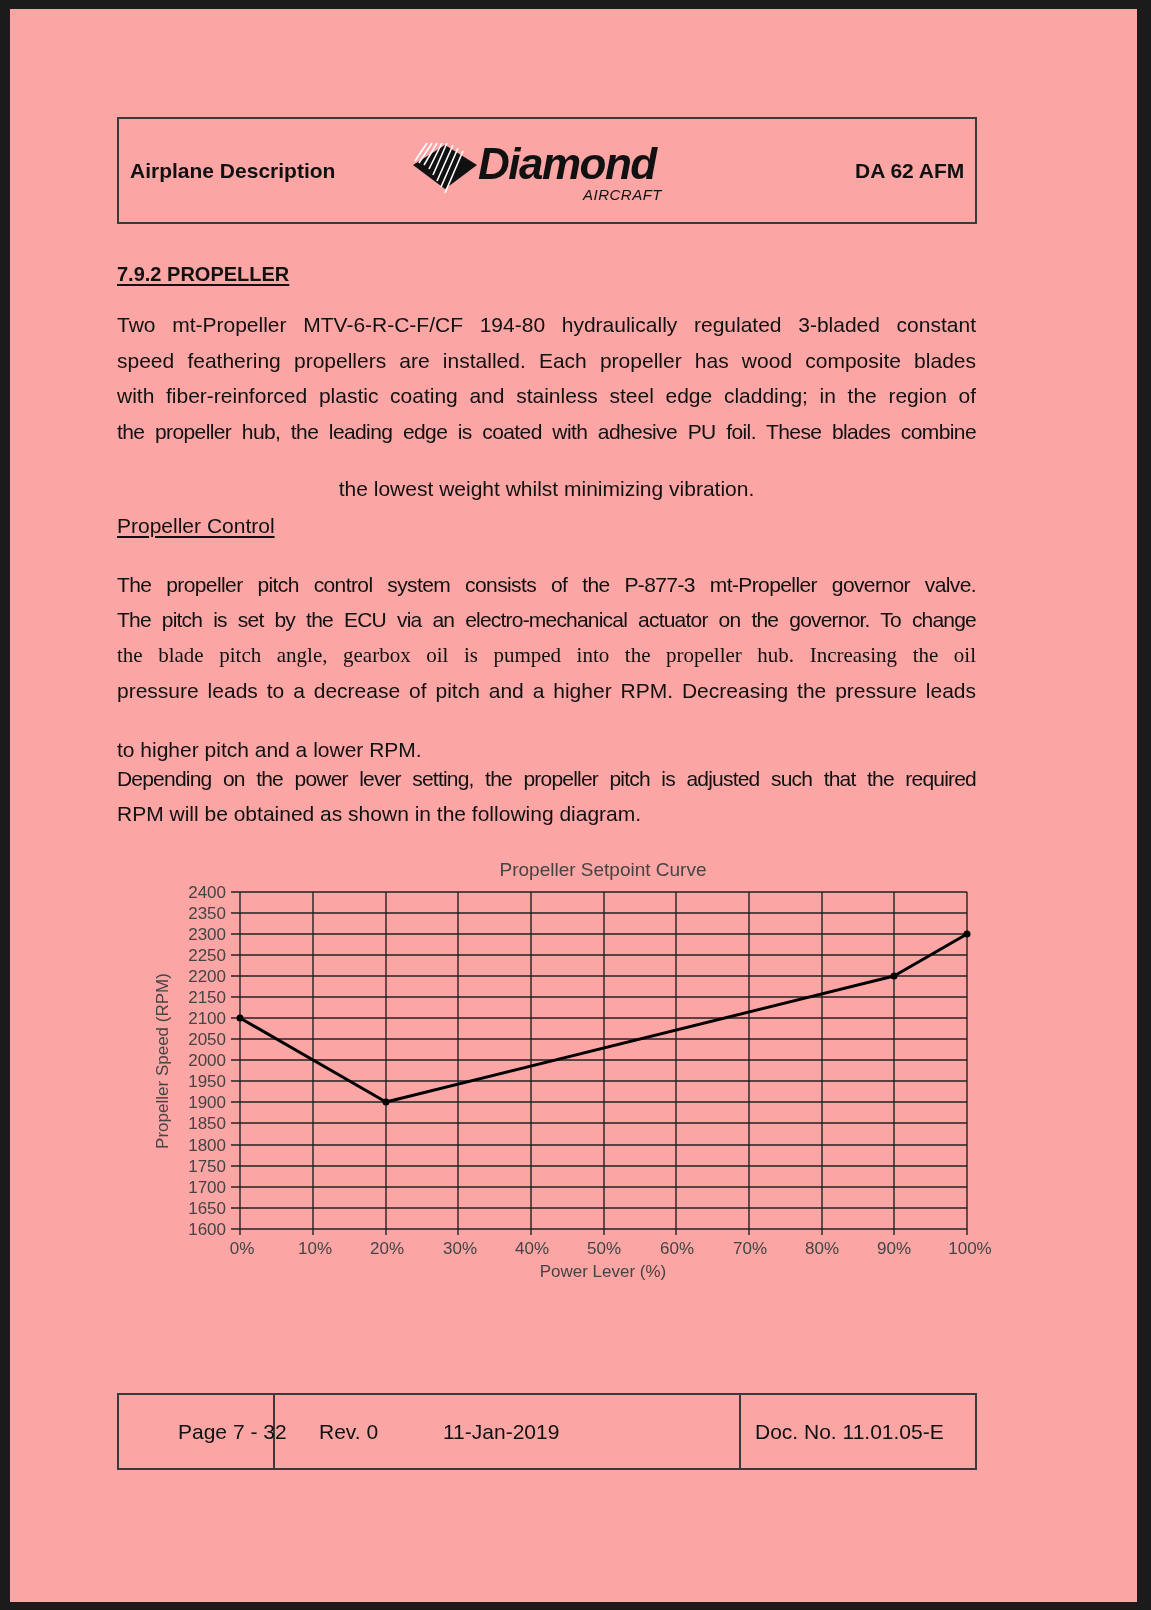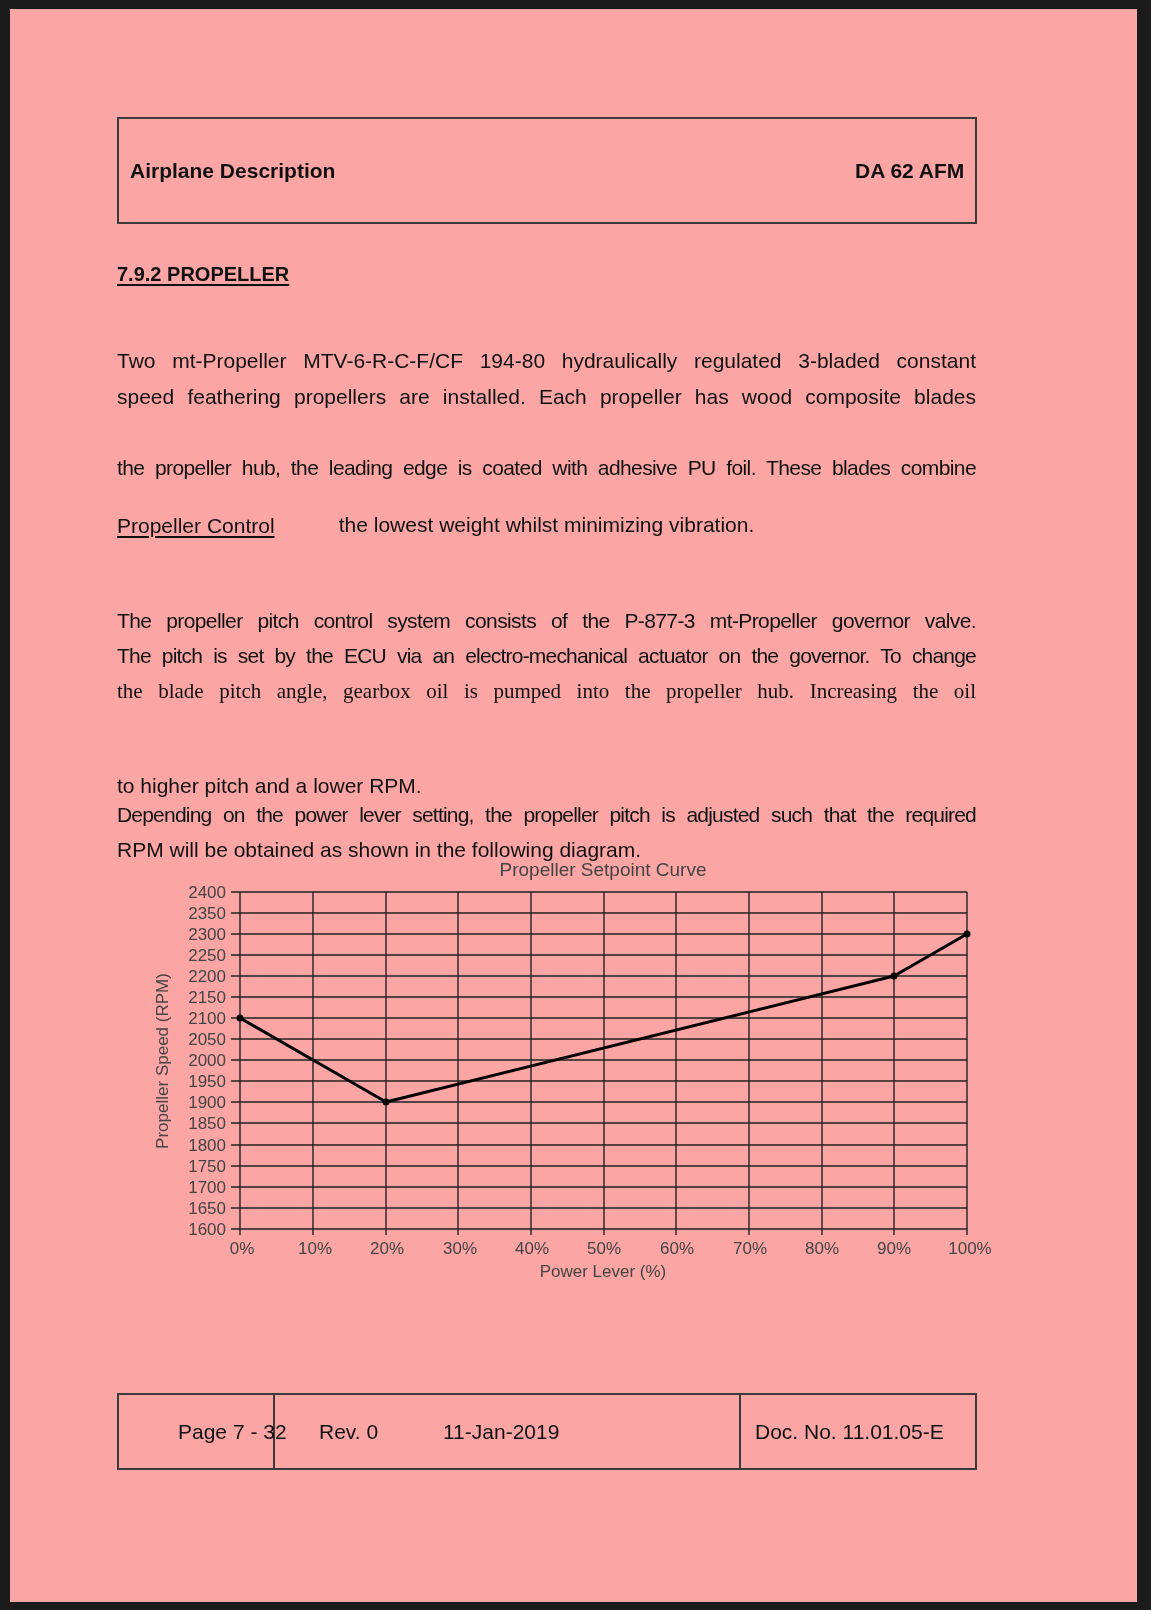--- a/index.html
+++ b/index.html
@@ -1,52 +1,71 @@
 <!DOCTYPE html>
 <html><head>
 <meta charset="utf-8">
 <style>
   html, body { margin:0; padding:0; }
   body { width:1151px; height:1610px; background:#1b1b1b; position:relative; overflow:hidden; font-family:"Liberation Sans", sans-serif; color:#111; }
   .page { position:absolute; left:10px; top:9px; width:1127px; height:1593px; background:#fca5a5; }
   .abs { position:absolute; }
   .box { position:absolute; border:2px solid #3a3a3a; box-sizing:border-box; }
   .hdr-text { position:absolute; font-weight:bold; font-size:21px; white-space:nowrap; }
-  .line { position:absolute; left:107px; width:859px; font-size:21px; line-height:24px; white-space:nowrap;margin-top:36px; }
+  .line { position:absolute; left:107px; width:859px; font-size:21px; line-height:24px; white-space:nowrap; }
   .just { text-align:justify; text-align-last:justify; white-space:normal; height:24px; overflow:hidden; }
   .heading { position:absolute; left:107px; font-size:20px; font-weight:bold; text-decoration:underline; text-underline-offset:3px; white-space:nowrap; }
   .subheading { position:absolute; left:107px; font-size:21px; text-decoration:underline; text-underline-offset:3px; white-space:nowrap; }
   .ft-text { position:absolute; font-size:21px; white-space:nowrap; }
   .logo-word { position:absolute; font-weight:bold; font-style:italic; font-size:44px; letter-spacing:-1.5px; line-height:44px; }
   .logo-sub { position:absolute; font-style:italic; font-size:15px; letter-spacing:0.5px; line-height:15px; }
   svg text { font-family:"Liberation Sans", sans-serif; }
 </style>
 </head>
 <body>
 
 <div class="page">
 
   <div class="box" style="left:107px; top:108px; width:860px; height:107px;"></div>
   <div class="hdr-text" style="left:120px; top:150px;">Airplane Description</div>
 
+  <div class="abs" style="left:400px; top:130px; width:270px; height:70px;">
+    <svg class="abs" style="left:3px; top:4px;" width="66" height="50" viewBox="0 0 66 50">
+      <polygon points="0,22 32,2 64,22 32,46" fill="#111"></polygon>
+      <g stroke="#fff" stroke-width="1.6">
+        <line x1="14" y1="0" x2="2" y2="18"></line>
+        <line x1="19" y1="0" x2="6" y2="20"></line>
+        <line x1="24" y1="0" x2="11" y2="22"></line>
+        <line x1="29" y1="0" x2="16" y2="26"></line>
+        <line x1="34" y1="0" x2="20" y2="32"></line>
+        <line x1="40" y1="2" x2="24" y2="38"></line>
+        <line x1="45" y1="5" x2="28" y2="44"></line>
+        <line x1="50" y1="8" x2="32" y2="50"></line>
+      </g>
+    </svg>
+    <div class="logo-word" style="left:68px; top:3px;">Diamond</div>
+    <div class="logo-sub" style="left:173px; top:48px;">AIRCRAFT</div>
+  </div>
 
   <div class="hdr-text" style="left:845px; top:150px;">DA 62 AFM</div>
 
   <div class="heading" style="top:254px;">7.9.2 PROPELLER</div>
 
   <div class="line just" style="top:304px;">Two mt-Propeller MTV-6-R-C-F/CF 194-80 hydraulically regulated 3-bladed constant</div>
   <div class="line just" style="top:340px;">speed feathering propellers are installed. Each propeller has wood composite blades</div>
+  <div class="line just" style="top:375px;">with fiber-reinforced plastic coating and stainless steel edge cladding; in the region of</div>
   <div class="line just" style="top:411px; letter-spacing:-0.6px;">the propeller hub, the leading edge is coated with adhesive PU foil. These blades combine</div>
   <div class="line" style="top:468px;text-align:center;">the lowest weight whilst minimizing vibration.</div>
 
   <div class="subheading" style="top:505px;">Propeller Control</div>
 
   <div class="line just" style="top:564px; letter-spacing:-0.6px;">The propeller pitch control system consists of the P-877-3 mt-Propeller governor valve.</div>
   <div class="line just" style="top:599px; letter-spacing:-0.8px;">The pitch is set by the ECU via an electro-mechanical actuator on the governor. To change</div>
   <div class="line just" style="top:634px;font-family:Liberation Serif, serif;">the blade pitch angle, gearbox oil is pumped into the propeller hub. Increasing the oil</div>
+  <div class="line just" style="top:670px;">pressure leads to a decrease of pitch and a higher RPM. Decreasing the pressure leads</div>
   <div class="line" style="top:729px;">to higher pitch and a lower RPM.</div>
 
   <div class="line just" style="top:758px; letter-spacing:-0.8px;">Depending on the power lever setting, the propeller pitch is adjusted such that the required</div>
   <div class="line" style="top:793px;">RPM will be obtained as shown in the following diagram.</div>
 
   <svg class="abs" style="left:0; top:0;" width="1127" height="1300" viewBox="0 0 1127 1300">
     <text x="593" y="867" text-anchor="middle" font-size="19" fill="#444">Propeller Setpoint Curve</text>
 
     <g stroke="#222" stroke-width="1.4">
       <line x1="221" y1="883" x2="957" y2="883"></line>

